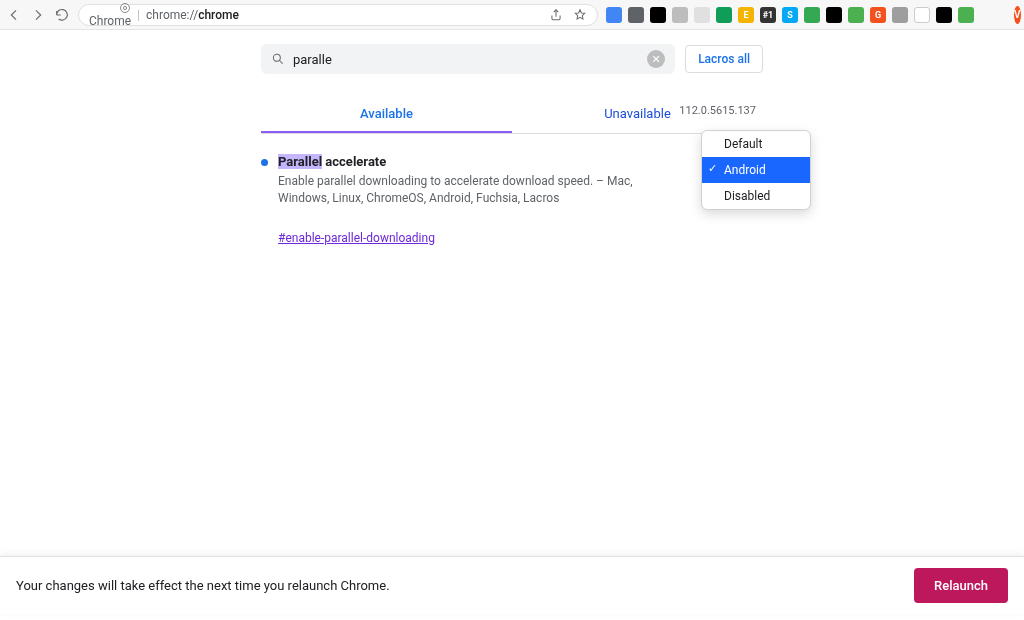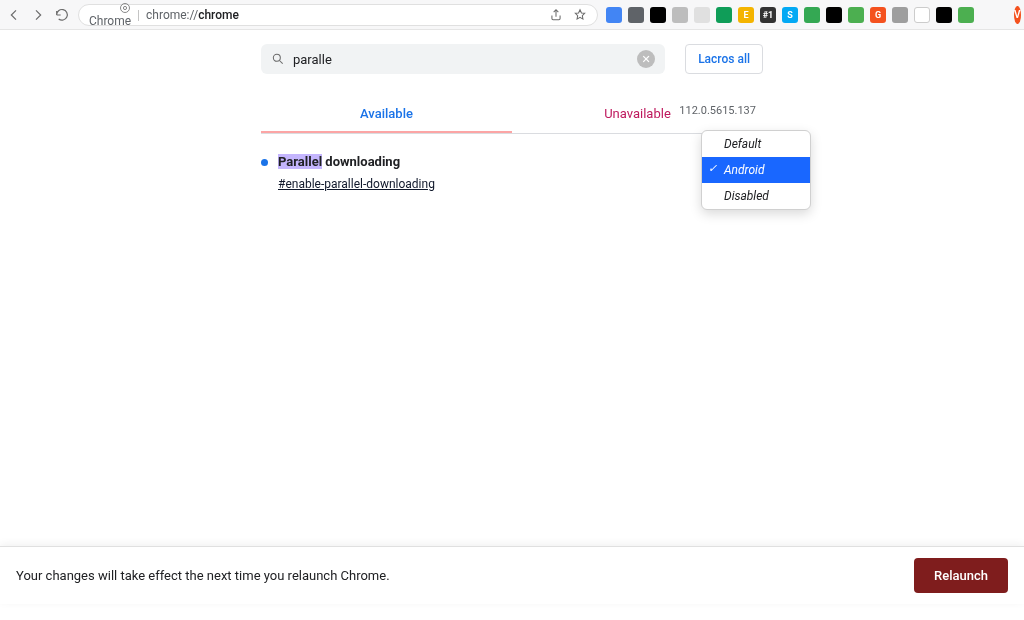--- a/index.html
+++ b/index.html
@@ -23,75 +23,75 @@
   .omnibox .url-bold { color:#202124; font-weight:500; }
   .omnibox .url-muted { color:#5f6368; }
   .omni-right { margin-left:auto; display:flex; gap:10px; align-items:center; color:#6b6b6b; }
   .ext-row { margin-left:auto; display:flex; gap:6px; align-items:center; }
   .ext-icon { width:16px; height:16px; border-radius:3px; display:flex; align-items:center; justify-content:center; font-size:9px; font-weight:700; color:#fff; }
   .avatar { width:18px; height:18px; border-radius:50%; background:#f4511e; color:#fff; font-size:10px; font-weight:600; display:flex; align-items:center; justify-content:center; }
 
   
   .content-wrap { width: 1024px; }
   .content { width: 502px; margin: 0 auto; position: relative; }
-  .content-row { display:flex; gap:20px; padding-top:14px; justify-content:space-between; }
+  .content-row { display:flex; align-items:center; gap:10px; padding-top:14px; justify-content:space-between; }
 
   .searchbox {
     flex:1; background:#f1f3f4; border-radius:6px; height:30px; display:flex; align-items:center;
     padding:0 10px; gap:8px; color:#5f6368;
   }
   .searchbox input {
     border:none; background:transparent; outline:none; font-size:13px; color:#202124; flex:1;
   }
   .search-clear { width:18px; height:18px; border-radius:50%; background:#bdbdbd; color:#fff; font-size:11px; display:flex; align-items:center; justify-content:center; }
 
   .reset-btn {
     border:1px solid #dadce0; background:#fff; color:#1a73e8; font-size:12px; font-weight:500;
     padding:6px 12px; border-radius:4px;
   }
 
   h1.page-title { font-size:22px; font-weight:500; color:#202124; margin-top:26px; }
   .version { position:absolute; right:7px; top:74px; font-size:11px; color:#5f6368; }
 
   .tabs { margin-top:20px; display:flex; border-bottom:1px solid #dadce0; }
-  .tab { flex:1; text-align:center; padding:12px 0 10px; font-size:13px; color:#be185d; }
-  .tab.active { color:#1a73e8; border-bottom:2px solid #fca5a5; font-weight:500; }
+  .tab { flex:1; text-align:center; padding:12px 0 10px; font-size:13px; color:#1d4ed8; }
+  .tab.active { color:#1a73e8; border-bottom:2px solid #8b5cf6; font-weight:500; }
 
   .flag {
     display:flex; gap:10px; padding:20px 0 0 0; align-items:flex-start; position:relative;
   }
   .flag-dot { width:7px; height:7px; border-radius:50%; background:#1a73e8; margin-top:5px; flex:0 0 auto; }
   .flag-body { flex:1; min-width:0; }
   .flag-title { font-size:13px; color:#202124; font-weight:400; }
   .flag-title .hl { background:#c4b5fd; font-weight:700; }
   .flag-title .rest { font-weight:700; }
   .flag-desc { font-size:12px; color:#5f6368; margin-top:4px; line-height:1.4; max-width:360px; }
-  .flag-hash { font-size:12px; color:#0f172a; text-decoration:underline; margin-top:8px; display:inline-block; }
+  .flag-hash { font-size:12px; color:#6d28d9; text-decoration:underline; margin-top:24px; display:inline-block; }
 
   
   .dropdown {
     position:absolute; right:-48px; top:-4px; width:110px; background:#fff; border:1px solid #d0d0d0;
     border-radius:6px; box-shadow:0 4px 12px rgba(0,0,0,.15); font-size:12px; overflow:hidden;
   }
   .dropdown .hidden-select-edge {
     position:absolute; right:-4px; top:19px; width:8px; height:20px; background:#1a73e8; z-index:-1;
   }
-  .dd-item { padding:6px 10px 6px 22px; color:#202124; position:relative;font-style:italic; }
+  .dd-item { padding:6px 10px 6px 22px; color:#202124; position:relative; }
   .dd-item.selected { background:#1967ff; color:#fff; }
   .dd-item.selected::before { content:"✓"; position:absolute; left:6px; top:5px; font-size:11px; }
 
   
   .relaunch-bar {
-    position:fixed; bottom:16px; left:0; right:0; width:1024px; height:58px;
+    position:fixed; bottom:6px; left:0; right:0; width:1024px; height:58px;
     border-top:1px solid #e0e0e0; background:#fff; display:flex; align-items:center;
     padding:0 16px; box-shadow:0 -2px 8px rgba(0,0,0,.06);
   }
   .relaunch-msg { font-size:13px; color:#202124; }
   .relaunch-btn {
-    margin-left:auto; background:#7f1d1d; color:#fff; border:none; border-radius:4px;
+    margin-left:auto; background:#be185d; color:#fff; border:none; border-radius:4px;
     padding:10px 20px; font-size:13px; font-weight:500;
   }
 
   .icon-stroke { stroke:#6b6b6b; stroke-width:1.8; fill:none; }
 </style>
 </head>
 <body>
 
 <div class="chrome-bar">
   <div class="nav-btn">
@@ -187,22 +187,23 @@
 
     <div class="tabs">
       <div class="tab active">Available</div>
       <div class="tab">Unavailable</div>
     </div>
 
     <div class="flag">
       <div class="flag-dot"></div>
       <div class="flag-body">
         <div class="flag-title">
-          <span class="hl">Parallel</span><span class="rest"> downloading</span>
+          <span class="hl">Parallel</span><span class="rest"> accelerate</span>
         </div>
+        <div class="flag-desc">Enable parallel downloading to accelerate download speed. – Mac, Windows, Linux, ChromeOS, Android, Fuchsia, Lacros</div>
         <a class="flag-hash">#enable-parallel-downloading</a>
       </div>
 
       <div class="dropdown" id="dropdown">
         <div class="hidden-select-edge"></div>
       <div class="dd-item">Default</div>
           <div class="dd-item selected">Android</div>
           <div class="dd-item">Disabled</div>
         </div>
     </div>

